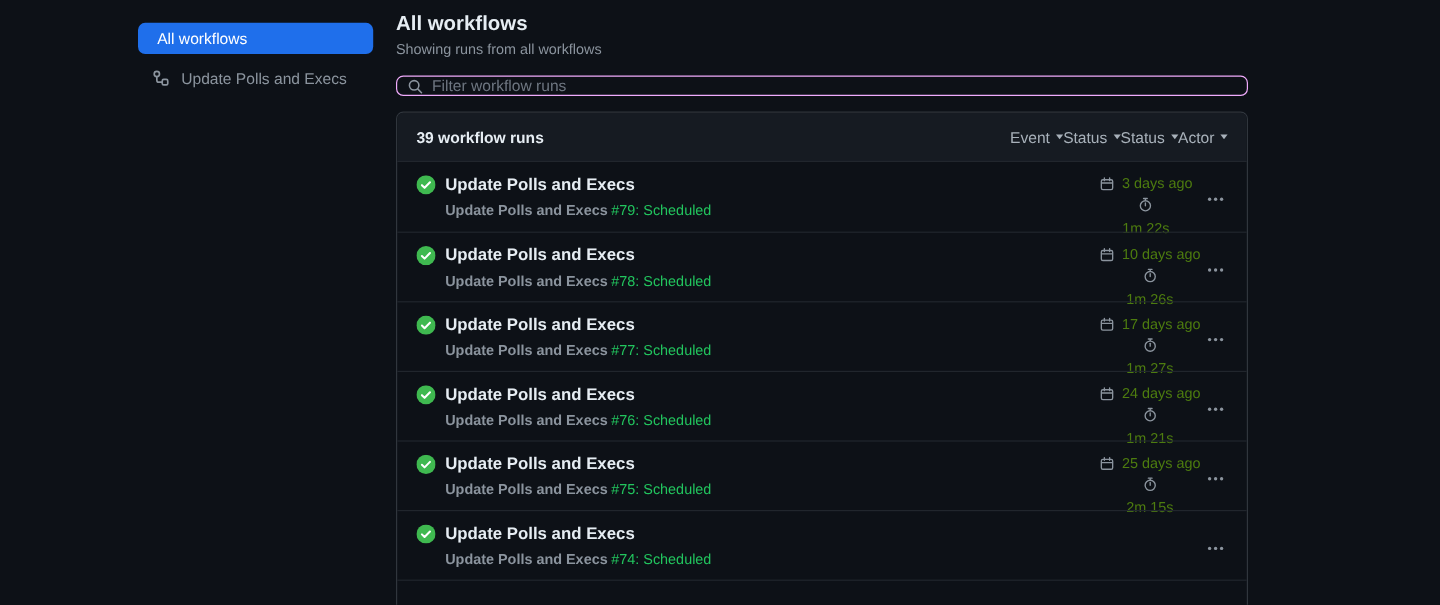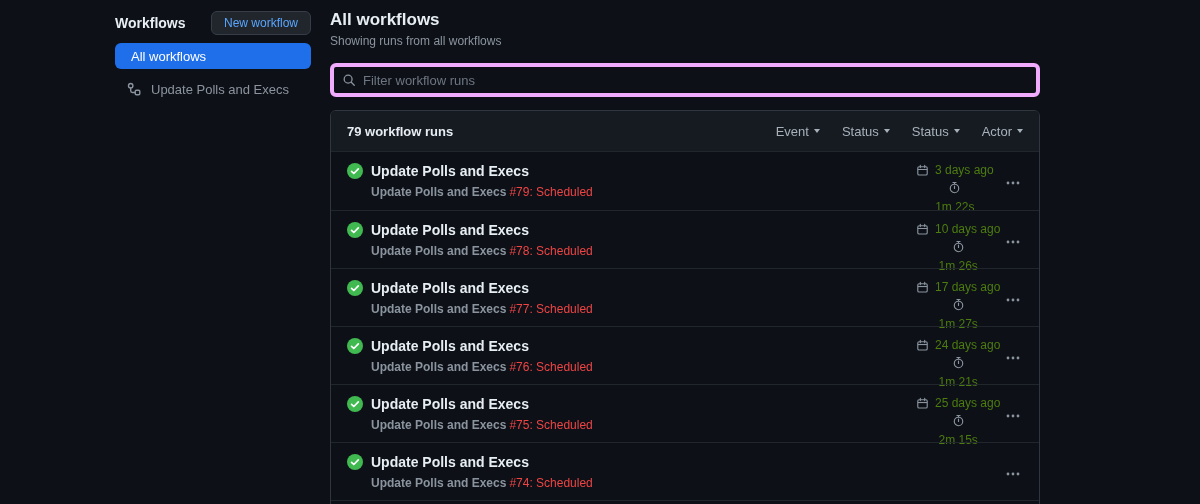--- a/index.html
+++ b/index.html
@@ -32,72 +32,68 @@
     padding-left:11px; font-size:13px; color:#8b949e; cursor:pointer; height:22px;
   }
   .wf-item svg { flex:none; }
 
   
   .main { position:absolute; left:330px; top:10px; width:710px; }
   .page-title { font-size:17px; font-weight:bold; color:#e6edf3; }
   .page-subtitle { margin-top:4px; font-size:12px; color:#8b949e; }
 
   .searchbar {
-    margin-top:15px; height:34px; background:#0d1117;
-    border:4px solid #f0abfc; border-radius:6px;
+    margin-top:15px; height:17px; background:#0d1117;
+    border:1px solid #f0abfc; border-radius:6px;
     display:flex; align-items:center; gap:7px; padding:0 8px;
   }
   .searchbar input {
     flex:1; background:transparent; border:none; outline:none;
     color:#e6edf3; font-size:13px; font-family:inherit;
   }
   .searchbar input::placeholder { color:#6e7681; }
 
   
   .runs-table {
     margin-top:13px; border:1px solid #30363d; border-radius:6px;
     overflow:hidden; background:#0d1117;
   }
   .runs-header {
     height:41px; background:#161b22; border-bottom:1px solid #21262d;
     display:flex; align-items:center; justify-content:space-between; padding:0 16px;
   }
   .runs-count { font-size:13px; font-weight:bold; color:#e6edf3; }
-  .runs-filters { display:flex; gap:22px; }
+  .runs-filters { display:flex; }
   .filter-btn { display:flex; align-items:center; gap:5px; font-size:13px; color:#a8b1ba; cursor:pointer; }
   .caret {
     width:0; height:0;
     border-left:3.5px solid transparent; border-right:3.5px solid transparent;
     border-top:4px solid #a8b1ba;
   }
 
   .run-row { position:relative; height:58px; padding:10px 16px 0 16px; display:flex; align-items:flex-start; }
   .run-row + .run-row { border-top:1px solid #21262d; }
   .check-icon { flex:none; margin-top:1px; }
   .run-text { margin-left:8px; min-width:0; }
   .run-title { font-size:14px; font-weight:bold; color:#e6edf3; text-decoration:none; cursor:pointer; display:inline-block; }
   .run-sub { margin-top:5px; font-size:12px; white-space:nowrap; }
   .run-name { font-weight:bold; color:#8b949e; }
-  .run-meta { color:#ef4444; margin-left:3px; }
+  .run-meta { color:#22c55e; margin-left:3px; }
   .run-side { position:absolute; left:585px; top:9px; }
   .meta-line { display:flex; align-items:center; gap:6px; height:18px; font-size:12px; color:#4d7c0f; }
   .meta-line + .meta-line { margin-top:2px;flex-direction:column; }
   .kebab-btn {
     position:absolute; right:14px; top:19px;
     background:none; border:none; cursor:pointer; padding:4px; line-height:0;
   }
 </style>
 </head>
 <body>
 
 <aside class="sidebar">
-  <div class="sidebar-head">
-    <span class="sidebar-title">Workflows</span>
-    <button class="new-wf-btn">New workflow</button>
-  </div>
   <div class="wf-pill">
     <span>All workflows</span>
   </div>
   <div class="wf-item">
     <span>
       <svg width="16" height="16" viewBox="0 0 16 16" fill="none" stroke="#8b949e" stroke-width="1.4">
         <circle cx="4.7" cy="4.7" r="2.2"></circle>
         <rect x="9.2" y="9.2" width="4.6" height="4.6" rx="1.2"></rect>
         <path d="M4.7 7v2.8a1.7 1.7 0 0 0 1.7 1.7h2.6" stroke-linecap="round"></path>
       </svg>
@@ -115,21 +111,21 @@
       <svg width="14" height="14" viewBox="0 0 16 16">
         <circle cx="7" cy="7" r="4.5" fill="none" stroke="#8b949e" stroke-width="1.5"></circle>
         <line x1="10.6" y1="10.6" x2="14" y2="14" stroke="#8b949e" stroke-width="1.5" stroke-linecap="round"></line>
       </svg>
     </span>
     <input type="text" placeholder="Filter workflow runs" style="">
   </div>
 
   <section class="runs-table">
     <div class="runs-header">
-      <span class="runs-count">79 workflow runs</span>
+      <span class="runs-count">39 workflow runs</span>
       <div class="runs-filters">
         <span class="filter-btn">
           <span>Event</span>
           <span class="caret"></span>
         </span>
         <span class="filter-btn">
           <span>Status</span>
           <span class="caret"></span>
         </span>
         <span class="filter-btn">

